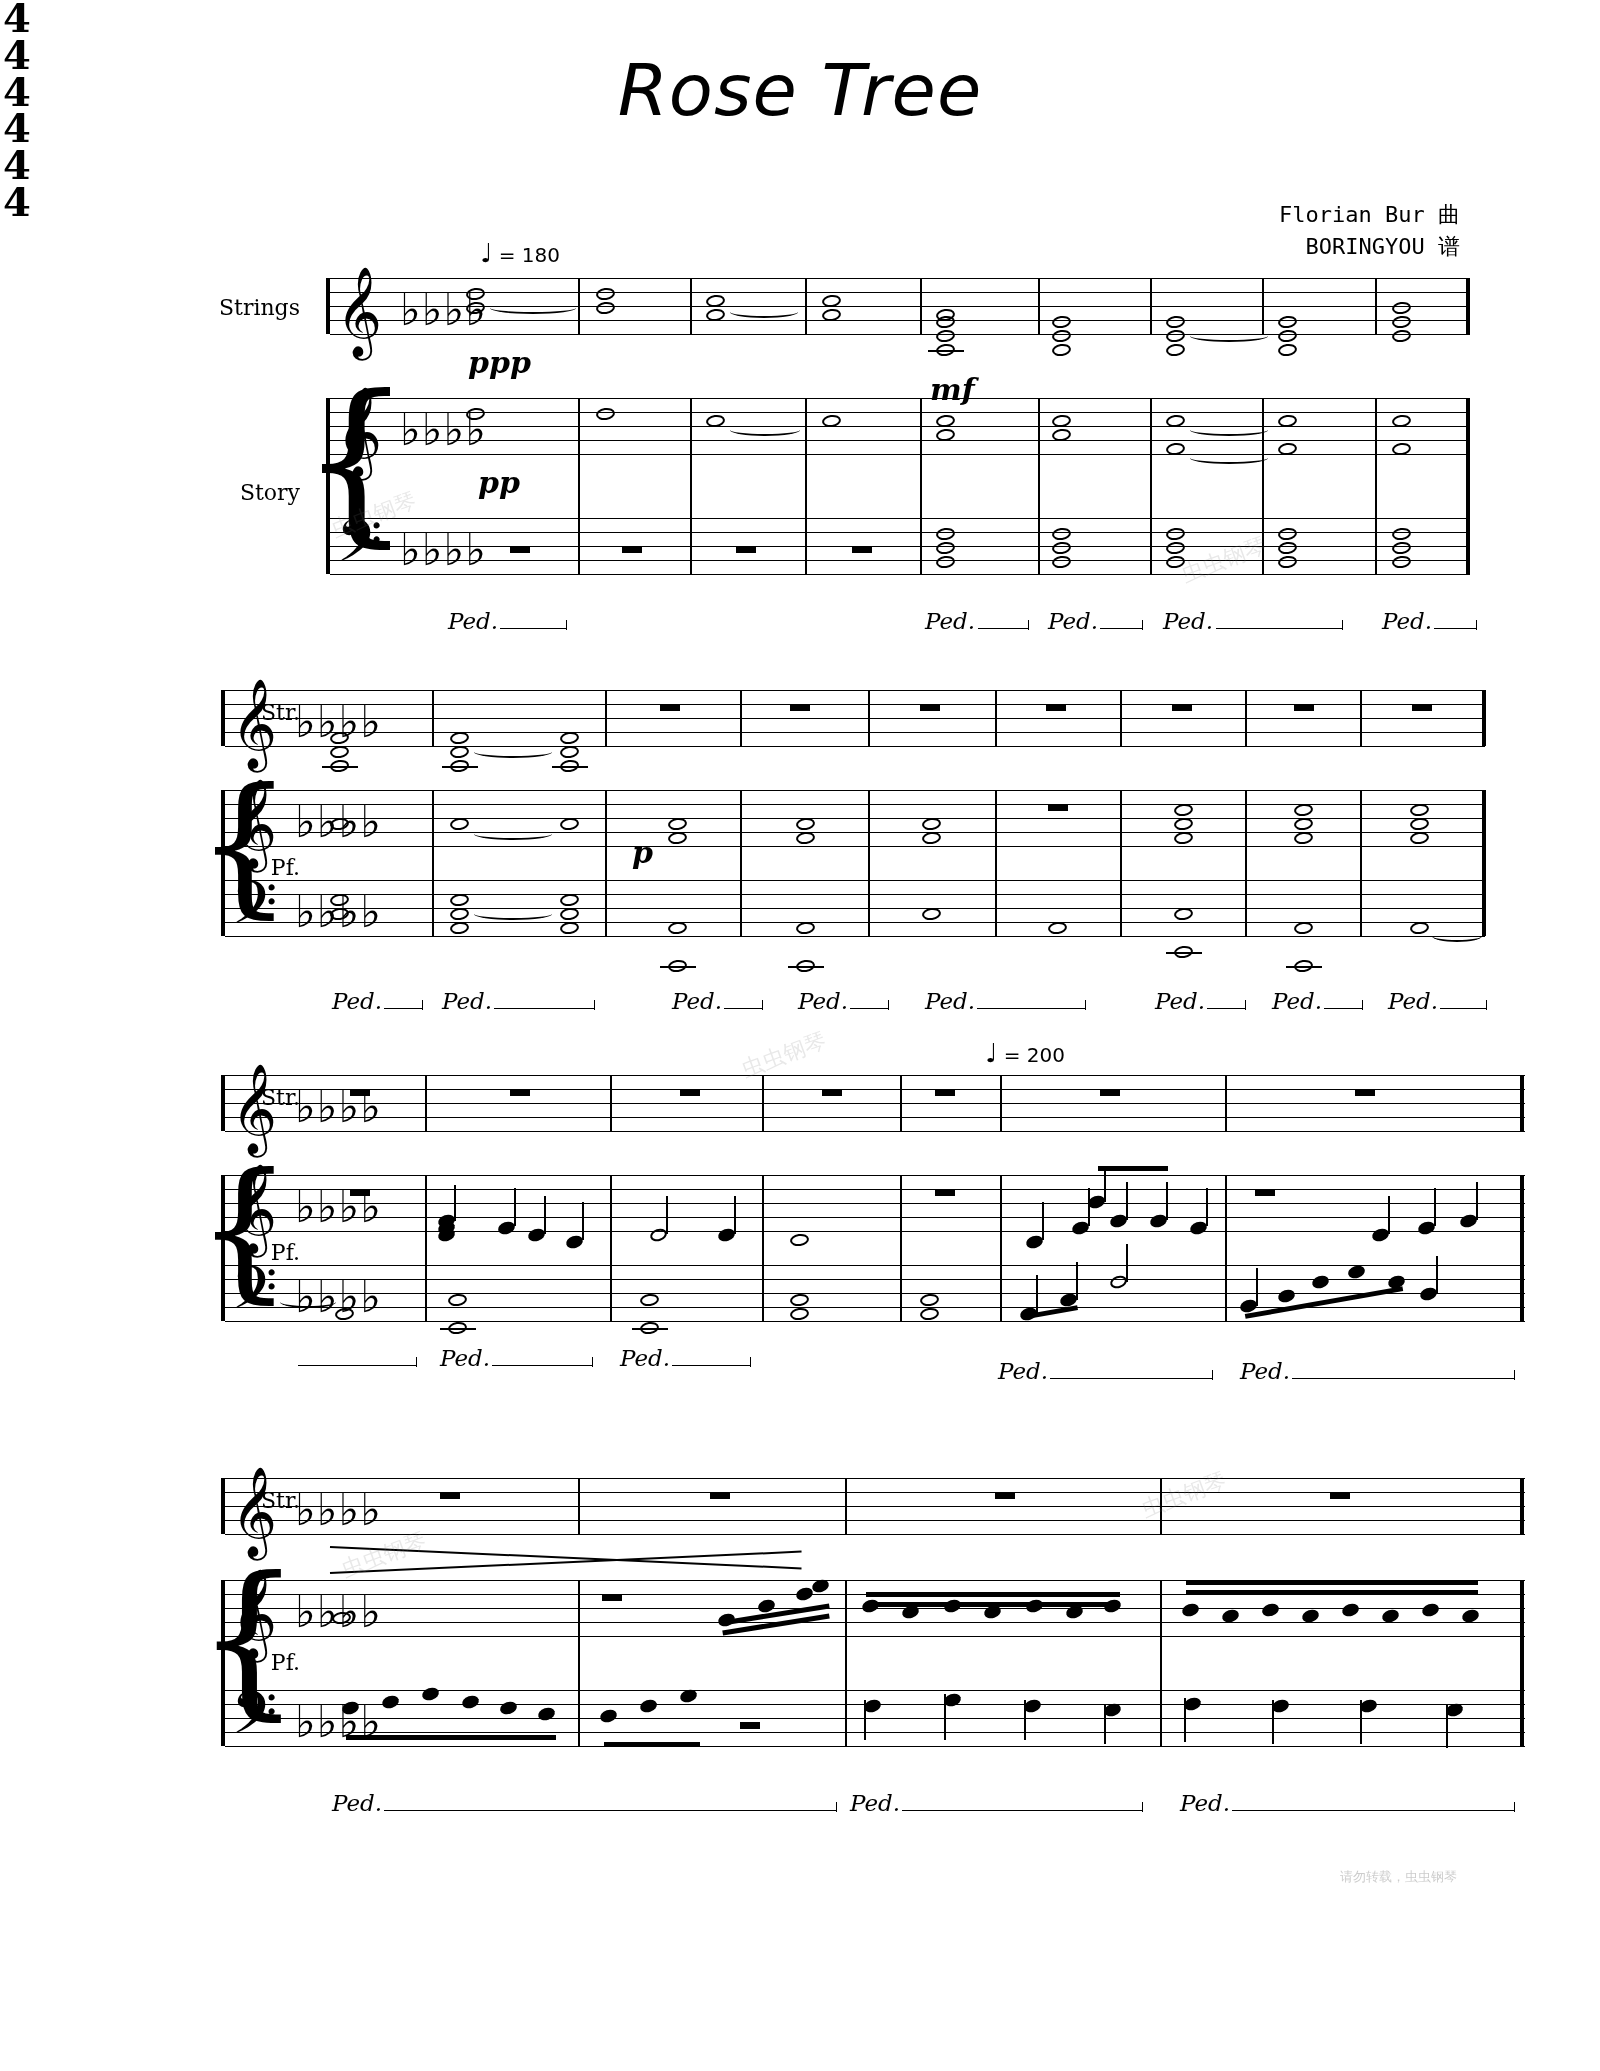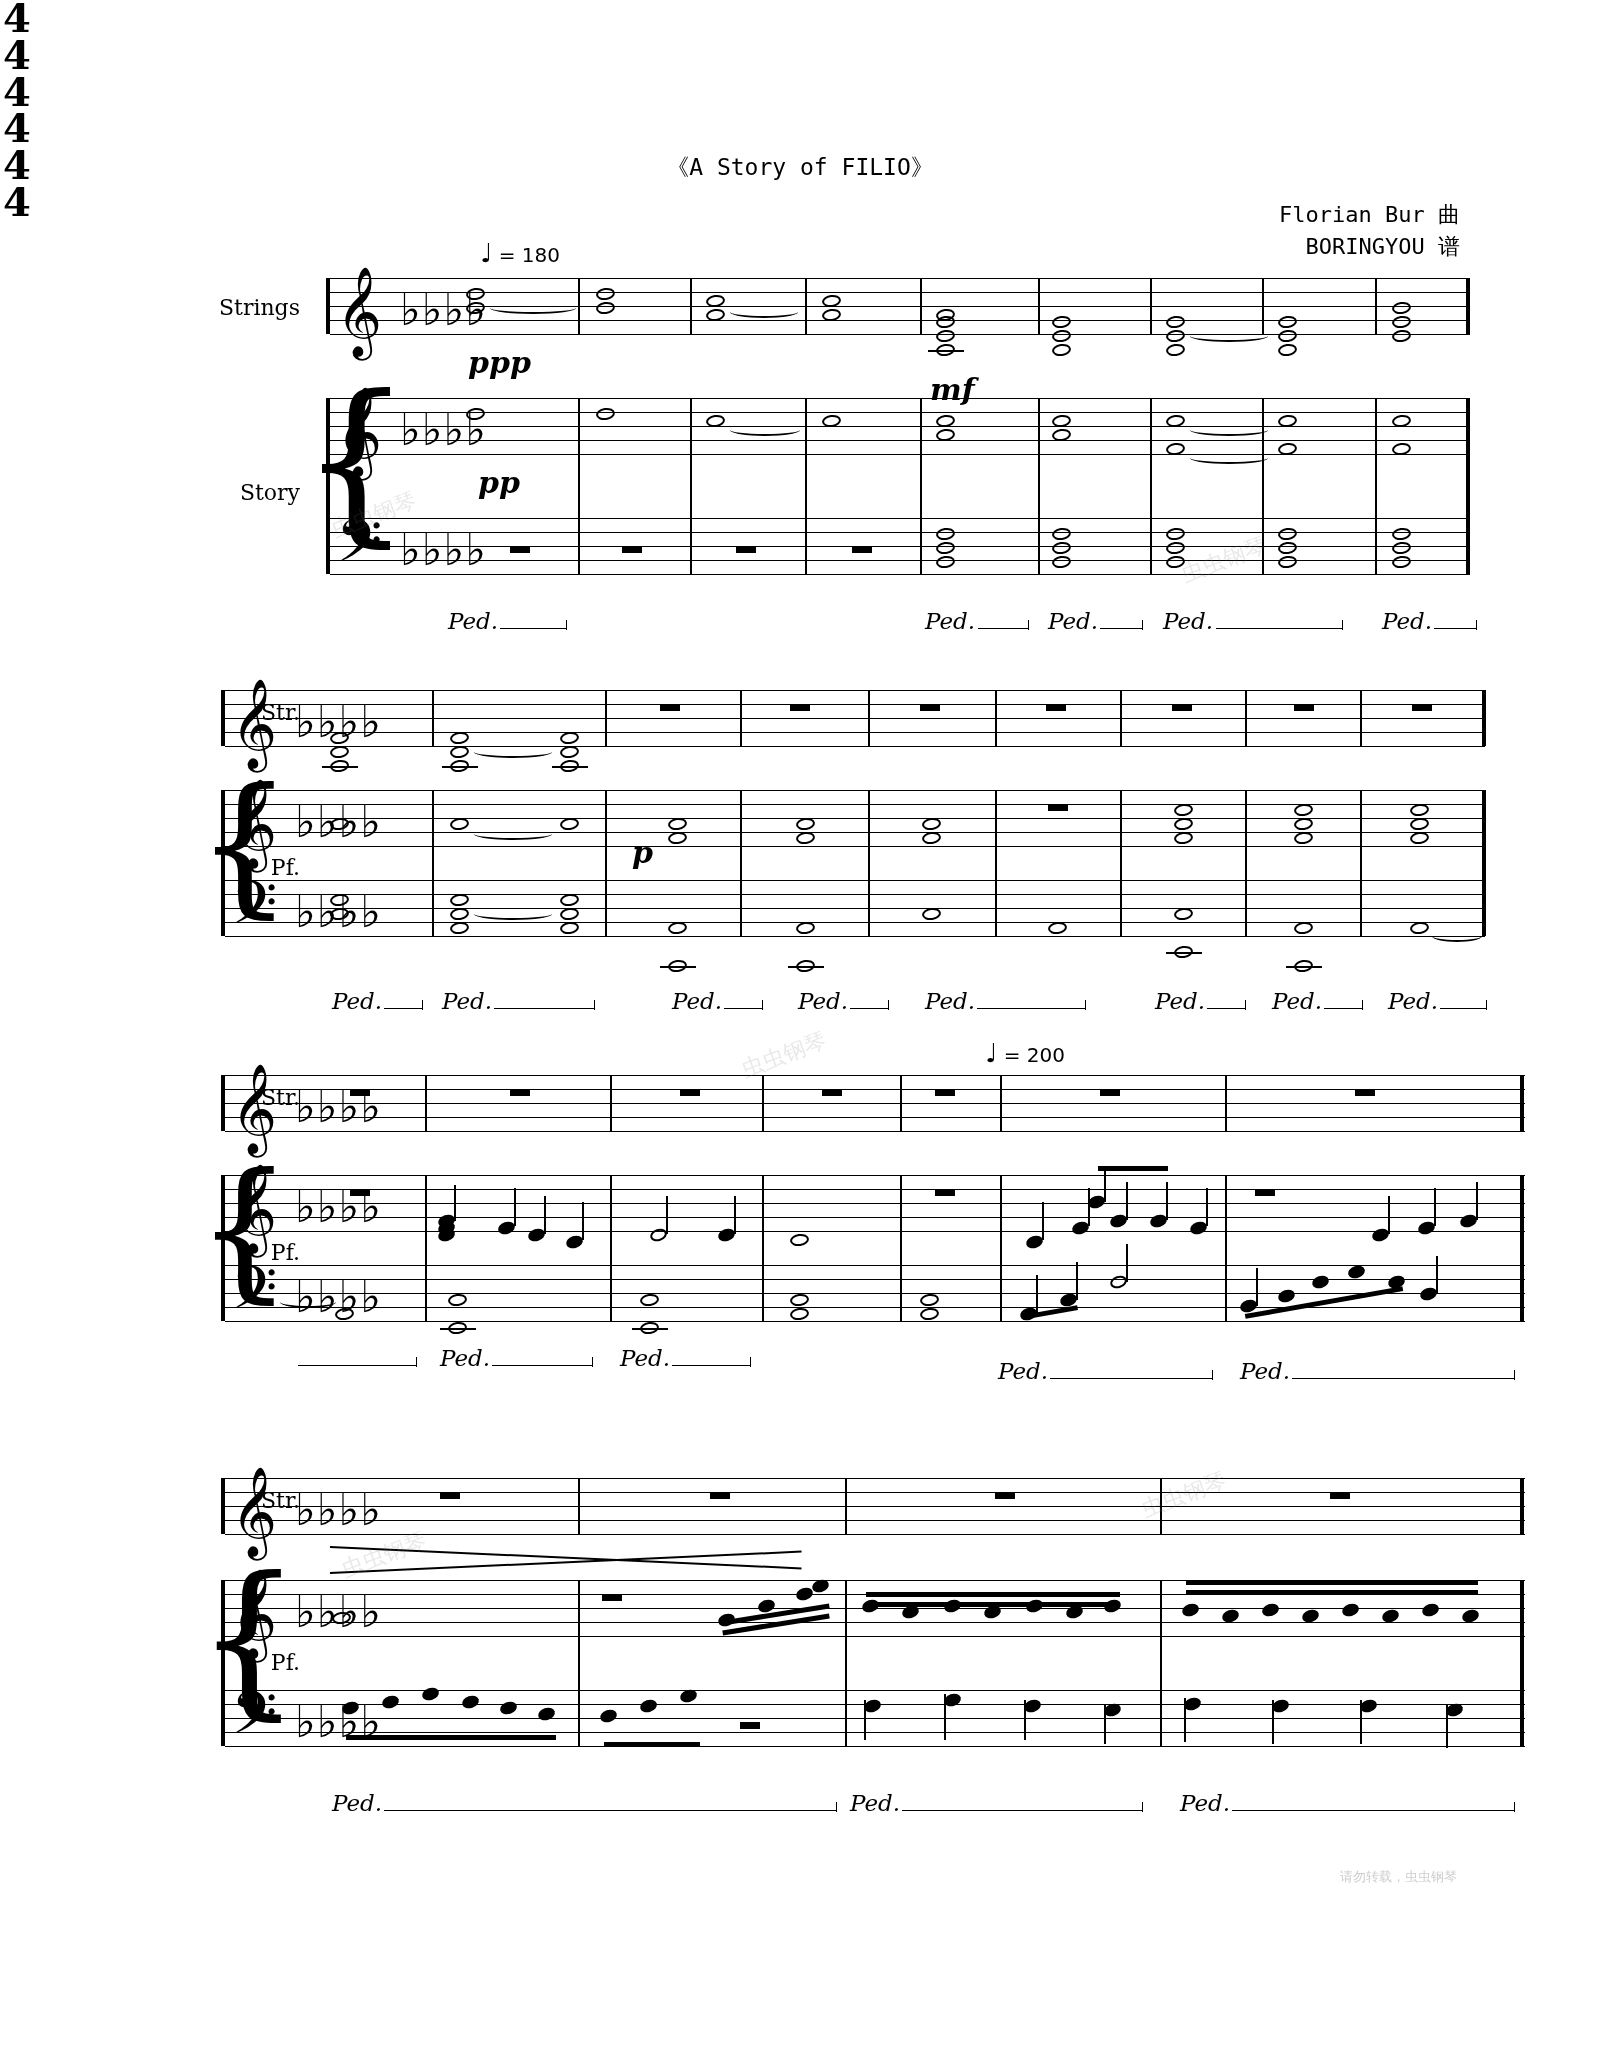--- a/index.html
+++ b/index.html
@@ -224,21 +224,21 @@
     font-family: "DejaVu Sans", sans-serif;
     font-size: 13px;
     white-space: nowrap;
   }
 </style>
 </head>
 <body>
 
 <div class="page">
 
-  <div class="subtitle">《A Story of FILIO》</div>
+  <div class="title">Rose Tree</div>
   <div class="credit c1">Florian Bur  曲</div>
   <div class="credit c2">BORINGYOU  谱</div>
 
   <div class="system" style="top:0;left:0;width:1600px;height:640px;">
 
     <div class="inst-label" style="top:295px; left:120px; width:180px;">Strings</div>
     <div class="inst-label" style="top:480px; left:120px; width:180px;">Story</div>
 
     <div class="tempo" style="top:238px;left:480px;">
       <span style="font-size:26px;">♩</span> <span>= 180</span>

